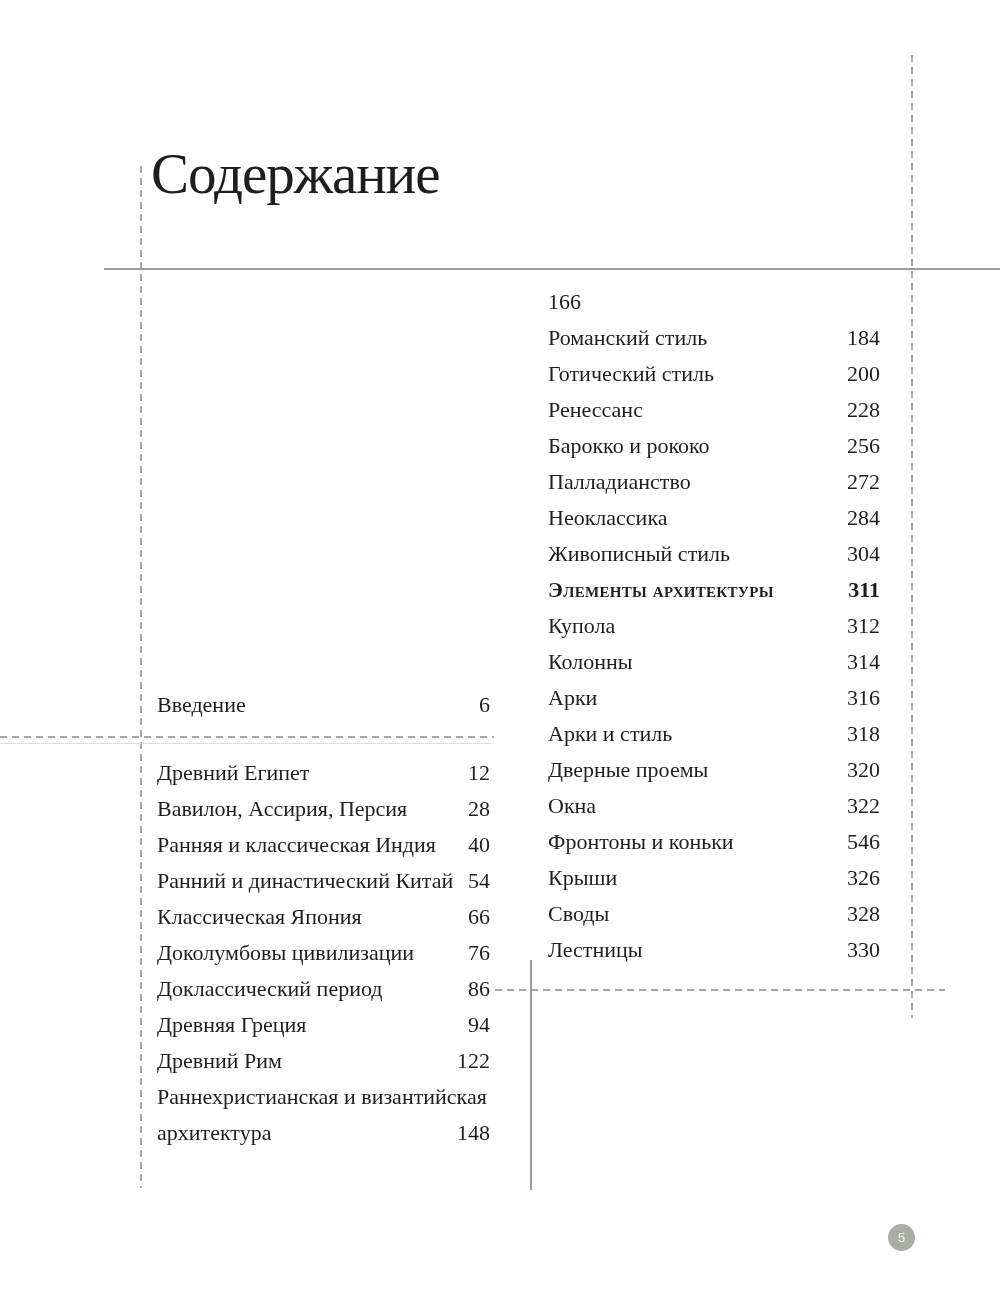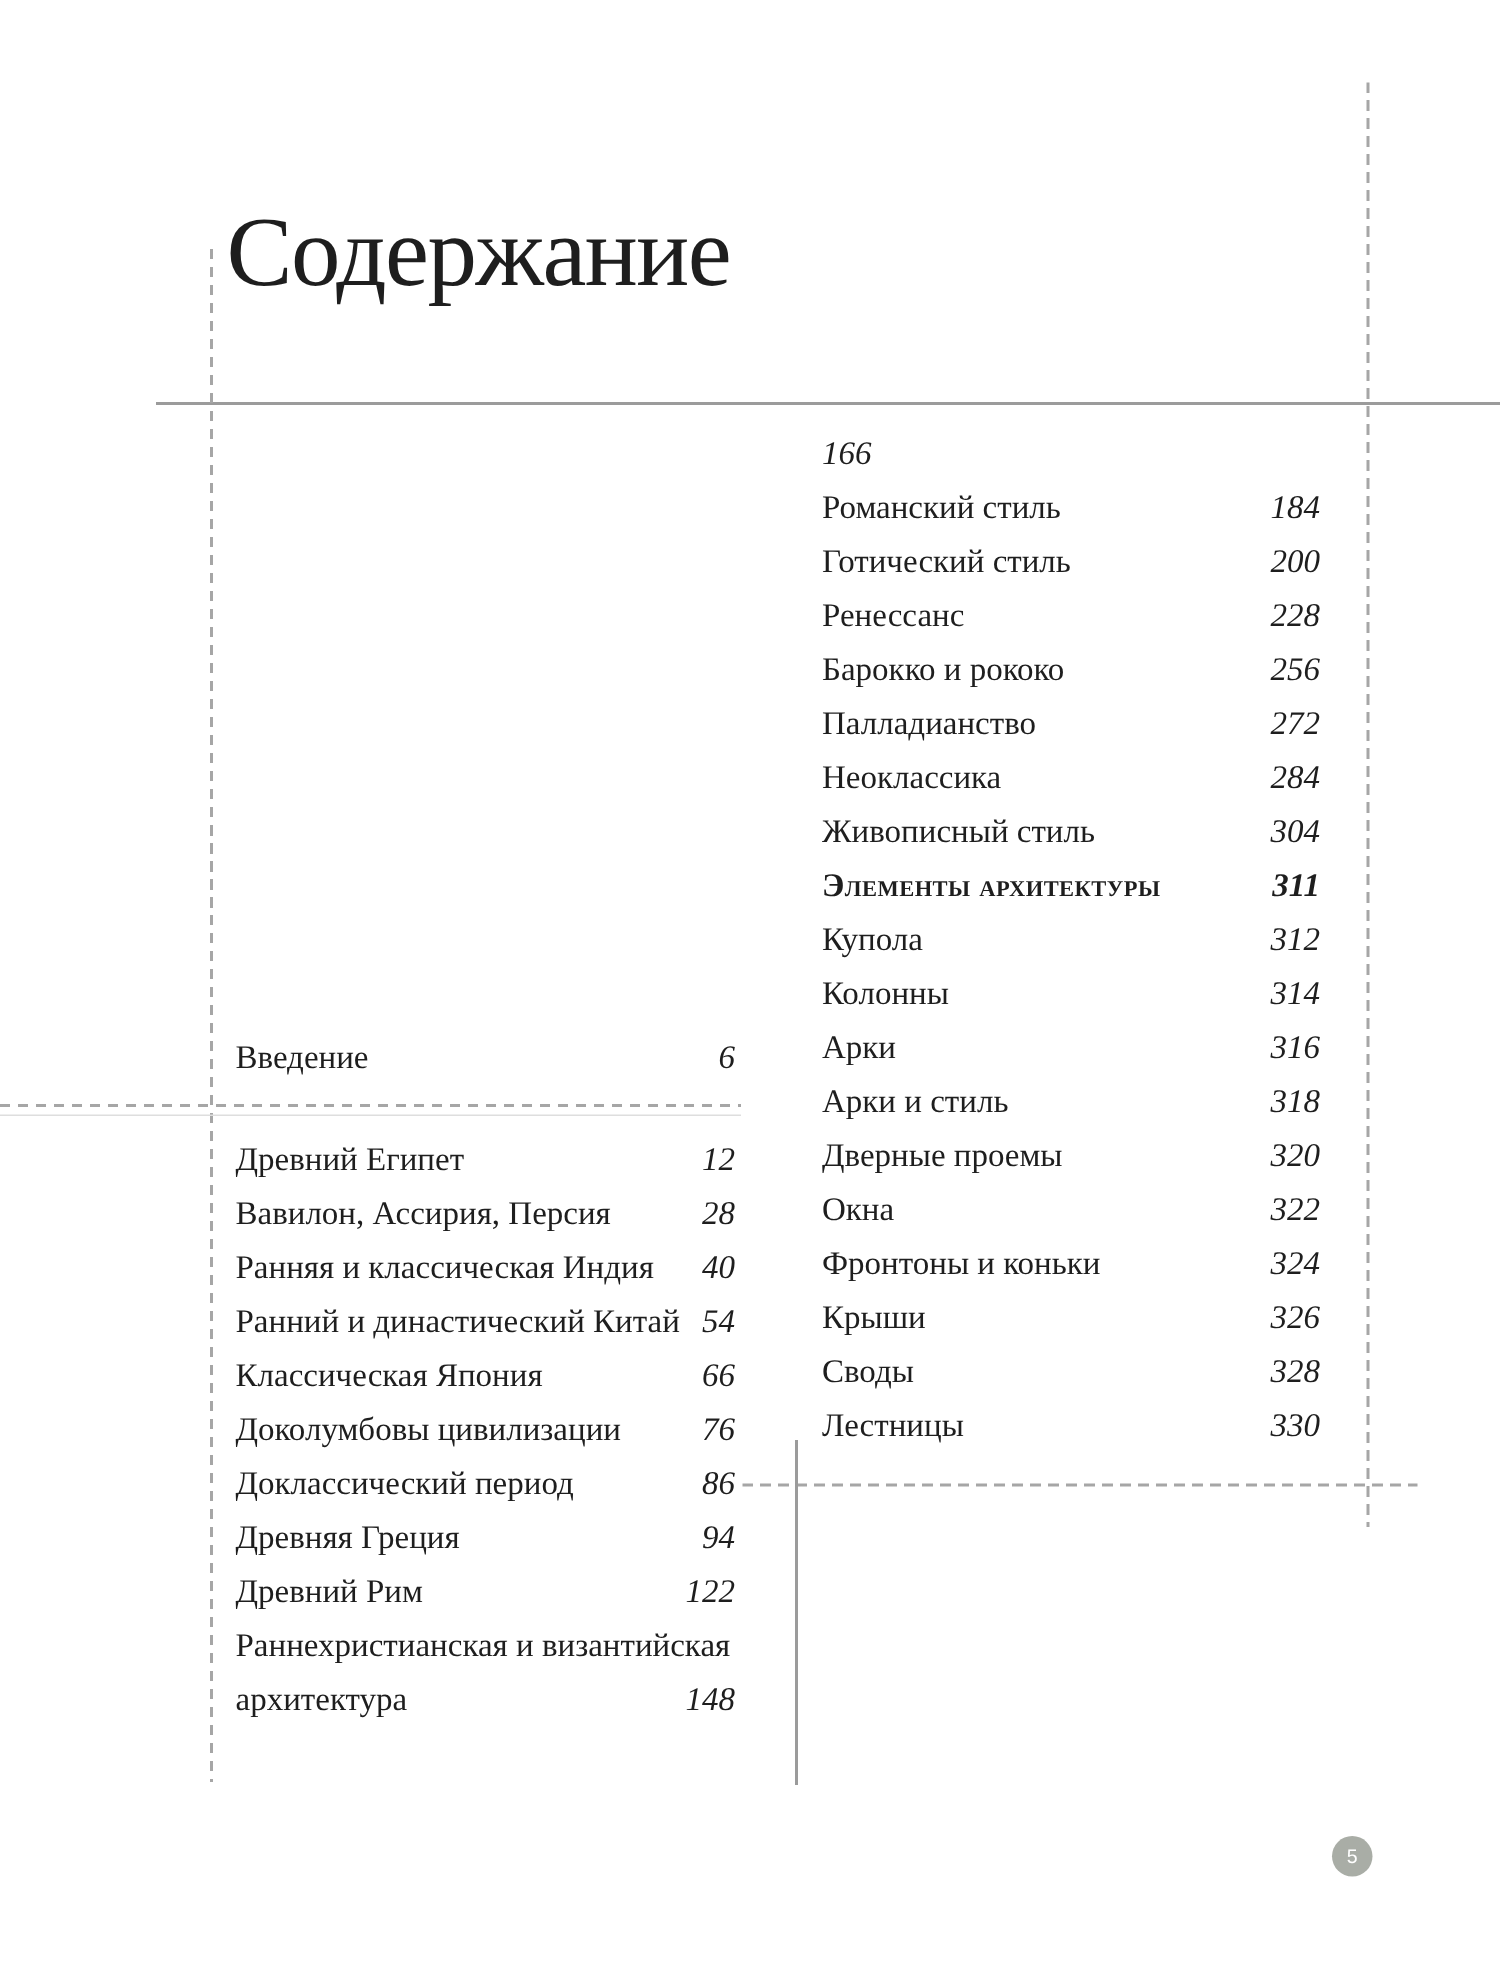--- a/index.html
+++ b/index.html
@@ -11,22 +11,22 @@
   .page {
     position: relative;
     width: 1000px;
     height: 1312px;
     background: var(--paper, #ffffff);
     overflow: hidden;
   }
   .page-title {
     position: absolute;
     left: 151px;
-    top: 134px;
-    font-size: 66px;
+    top: 144px;
+    font-size: 57px;
     line-height: 1.05;
     letter-spacing: -1px;
     color: var(--text, #1e1e1e);
     white-space: nowrap;
   }
   
   .rule {
     position: absolute;
     background: var(--rule, #9b9b9b);
   }
@@ -65,21 +65,21 @@
     white-space: nowrap;
   }
   .toc-row.heading .toc-label,
   .toc-row.heading .toc-page {
     font-weight: 700;
   }
   .toc-row.heading .toc-label {
     font-variant: small-caps;
     letter-spacing: 0.3px;
   }
-  .toc-page { text-align: left; font-style: italic; }
+  .toc-page { text-align: left; }
   
   .page-badge {
     position: absolute;
     left: 888px;
     top: 1224px;
     width: 27px;
     height: 27px;
     border-radius: 50%;
     background: var(--badge, #a9ada6);
     color: var(--badgeText, #ffffff);
@@ -242,21 +242,21 @@
         <span class="toc-page">320</span>
       </div>
 
       <div class="toc-row">
         <span class="toc-label">Окна</span>
         <span class="toc-page">322</span>
       </div>
 
       <div class="toc-row">
         <span class="toc-label">Фронтоны и коньки</span>
-        <span class="toc-page">324</span>
+        <span class="toc-page">546</span>
       </div>
 
       <div class="toc-row">
         <span class="toc-label">Крыши</span>
         <span class="toc-page">326</span>
       </div>
 
       <div class="toc-row">
         <span class="toc-label">Своды</span>
         <span class="toc-page">328</span>

